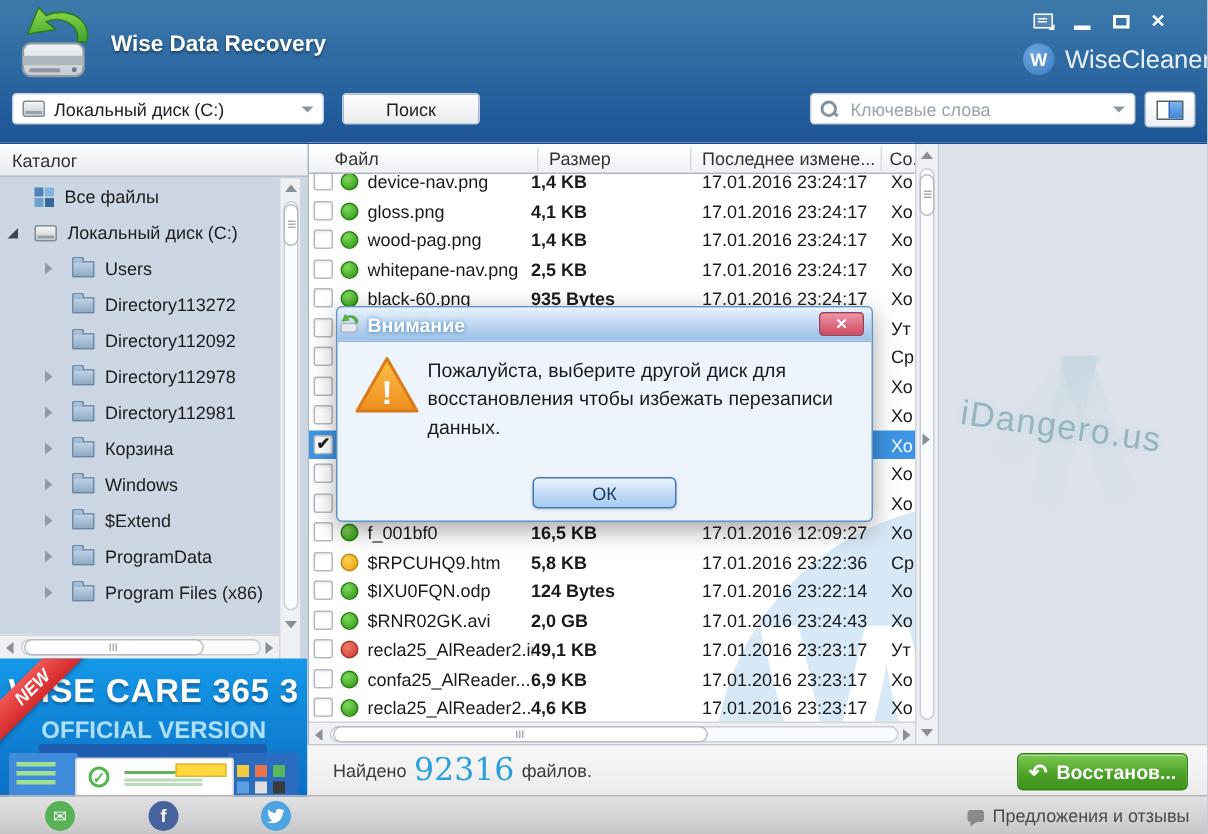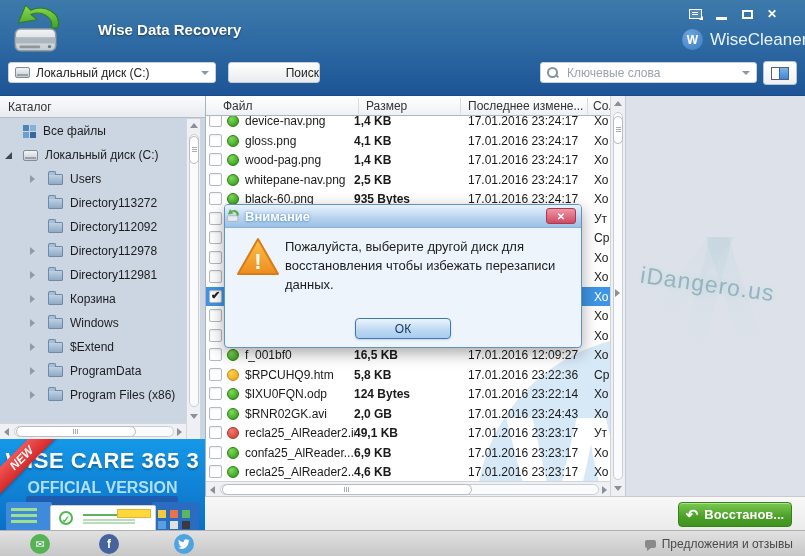--- a/index.html
+++ b/index.html
@@ -6,21 +6,21 @@
   *{box-sizing:border-box;}
   .app{position:relative;width:805px;height:556px;overflow:hidden;background:#fff;
        font-family:"Liberation Sans",sans-serif;font-size:12px;color:#1a1a1a;
        -webkit-font-smoothing:antialiased;}
 
   
   .titlebar{position:absolute;left:0;top:0;width:805px;height:95px;
     background:linear-gradient(180deg,#3d7aab 0%,#2e6aa3 45%,#1d5496 100%);}
   .logo{position:absolute;left:6px;top:3px;width:58px;height:54px;}
   .app-title{position:absolute;left:74px;top:21px;color:#fff;font-size:15px;font-weight:bold;
-    text-shadow:0 1px 2px rgba(0,0,0,.45);margin-left:24px;}
+    text-shadow:0 1px 2px rgba(0,0,0,.45);}
   .winctrl{position:absolute;top:4px;width:24px;height:20px;display:flex;align-items:center;justify-content:center;cursor:default;}
   .winctrl.menu{left:683px;}.winctrl.min{left:709px;}.winctrl.max{left:735px;}.winctrl.close{left:760px;}
   .ic-menu{width:13px;height:10px;border:1px solid #fff;position:relative;background:rgba(255,255,255,.15);}
   .ic-menu::before{content:"";position:absolute;left:2px;top:2px;width:6px;height:1px;background:#fff;box-shadow:0 2px 0 #fff;}
   .ic-menu::after{content:"";position:absolute;right:-2px;bottom:-2px;width:0;height:0;
     border-left:4px solid transparent;border-bottom:4px solid #fff;}
   .ic-min{width:11px;height:3px;background:#fff;margin-top:8px;}
   .ic-max{width:11px;height:9px;border:2px solid #fff;}
   .ic-x{color:#fff;font-size:12px;font-weight:bold;line-height:1;}
   .brand{position:absolute;left:682px;top:29px;display:flex;align-items:center;}
@@ -30,21 +30,21 @@
 
   .drive-select{position:absolute;left:8px;top:62px;width:208px;height:21px;background:#fff;
     border:1px solid #c9d2dc;border-radius:3px;display:flex;align-items:center;padding:0 6px;cursor:default;}
   .icon-drive{width:15px;height:11px;border:1px solid #828c95;border-radius:2px;
     background:linear-gradient(#f3f5f7,#c6cdd3);position:relative;flex:none;}
   .icon-drive::after{content:"";position:absolute;left:1px;right:1px;bottom:1px;height:2px;background:#98a1a9;}
   .drive-label{margin-left:6px;color:#222;}
   .caret{width:0;height:0;border-left:4px solid transparent;border-right:4px solid transparent;
     border-top:4px solid #8a97a4;margin-left:auto;}
   .search-btn{position:absolute;left:228px;top:62px;width:92px;height:21px;border:1px solid #c3cdd8;border-radius:3px;
-    background:linear-gradient(#ffffff,#e9ebee);display:flex;align-items:center;justify-content:flex-end;color:#222;cursor:default;}
+    background:linear-gradient(#ffffff,#e9ebee);display:flex;align-items:center;justify-content:center;color:#222;cursor:default;}
   .keyword-box{position:absolute;left:540px;top:62px;width:217px;height:21px;background:#fff;border:1px solid #c9d2dc;
     border-radius:3px;display:flex;align-items:center;padding:0 6px;}
   .ic-mag{width:12px;height:12px;position:relative;flex:none;}
   .ic-mag::before{content:"";position:absolute;left:0;top:0;width:7px;height:7px;border:2px solid #8494a2;border-radius:50%;}
   .ic-mag::after{content:"";position:absolute;left:8px;top:8px;width:4px;height:2px;background:#8494a2;transform:rotate(45deg);}
   .keyword-box input{border:0;outline:0;flex:1;margin-left:6px;font:inherit;color:#444;background:transparent;min-width:0;}
   .keyword-box input::placeholder{color:#9aa3ad;}
   .panel-toggle{position:absolute;left:763px;top:61px;width:34px;height:24px;border:1px solid #b7c4d2;border-radius:3px;
     background:linear-gradient(#ffffff,#eef1f4);display:flex;align-items:center;justify-content:center;cursor:default;}
   .ic-panels{width:18px;height:13px;border:1px solid #56636f;background:#fff;position:relative;}
@@ -562,20 +562,25 @@
   <div class="preview">
     <div class="preview-img">
       <span class="streak" style="transform:rotate(14deg);"></span>
       <span class="streak" style="transform:rotate(-18deg);left:40%;"></span>
       <span class="streak" style="transform:rotate(38deg);left:58%;opacity:.6;"></span>
       <span class="preview-text">iDangero.us</span>
     </div>
   </div>
 
   <div class="status-bar">
+    <div class="found">
+      <span>Найдено</span>
+      <span class="found-count">92316</span>
+      <span>файлов.</span>
+    </div>
     <div class="recover-btn">
       <span class="recover-arrow">↶</span>
       <span>Восстанов...</span>
     </div>
   </div>
 
   <div class="footer">
     <span class="soc mail">✉</span>
     <span class="soc fb">f</span>
     <span class="soc tw">

